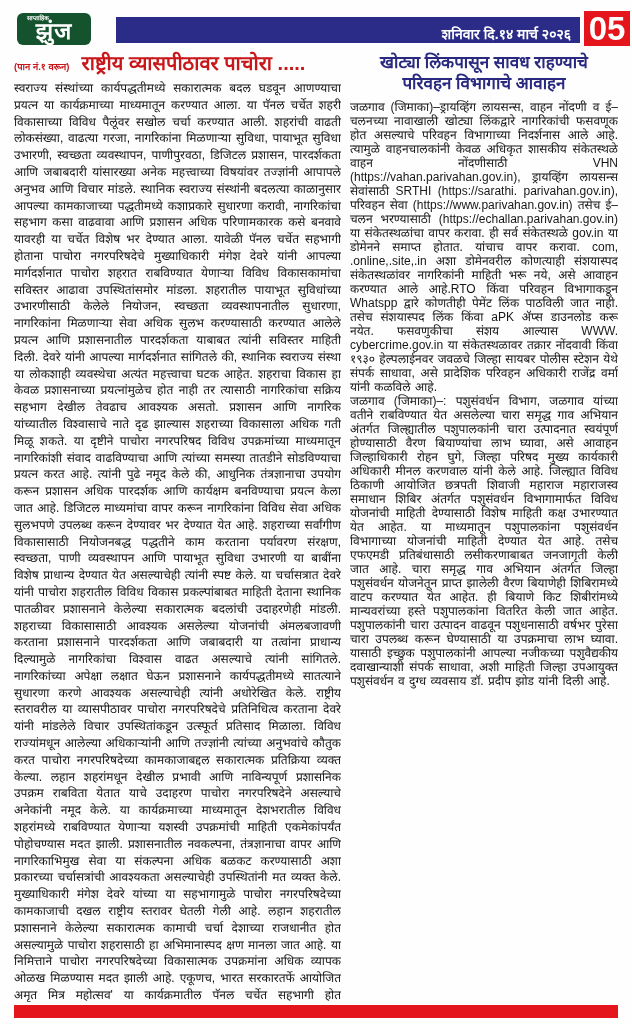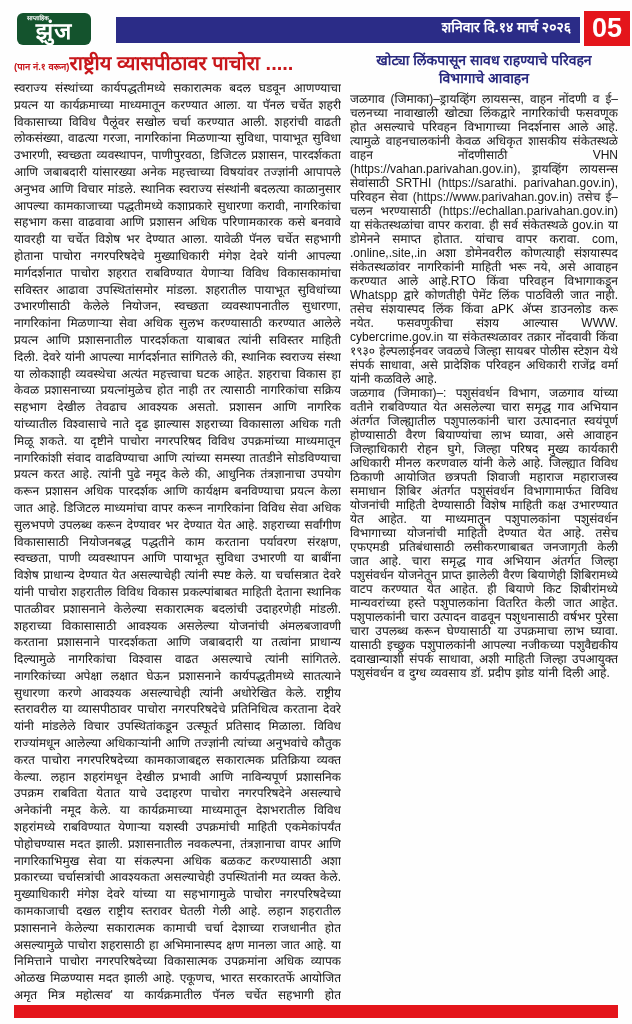--- a/index.html
+++ b/index.html
@@ -9,38 +9,38 @@
   .page { position:relative; width:632px; height:1024px; background:#fefefe; }
 
   
   .header { position:absolute; top:0; left:0; right:0; height:50px; }
   .logo-box { position:absolute; left:17px; top:13px; width:74px; height:32px;
               background:#14532d; border-radius:6px; display:flex; align-items:flex-end;
               justify-content:center; padding-bottom:2px; }
   .logo-tagline { position:absolute; top:1px; left:10px; font-size:6px; color:#ffffff; font-weight:bold; }
   .logo-title { color:#ffffff; font-weight:bold; font-size:23px; line-height:1; letter-spacing:1px; }
   .date-bar { position:absolute; left:116px; top:17px; right:52px; height:26px;
-              background:#2b2c87; display:flex; align-items:flex-start; justify-content:flex-end;
+              background:#2b2c87; display:flex; align-items:flex-end; justify-content:flex-end;
               padding-right:9px; }
   .date-text { color:#ffffff; font-size:14px; font-weight:bold; }
   .page-num-box { position:absolute; right:2px; top:11px; width:46px; height:35px;
                   background:#e4151b; display:flex; align-items:center; justify-content:center; }
-  .page-num { color:#ffffff; font-size:27px; font-weight:bold; line-height:1; }
+  .page-num { color:#ffffff; font-size:33px; font-weight:bold; line-height:1; }
 
   
   .columns { position:absolute; top:50px; left:14px; right:14px; height:952px;
              display:flex; gap:9px; overflow:hidden; }
   .col-left { width:327px; overflow:hidden; }
   .col-right { flex:1; overflow:hidden; }
 
-  .headline-row { display:flex; align-items:baseline; gap:0; margin:2px 0 6px 0; }
+  .headline-row { display:flex; align-items:baseline; gap:12px; margin:2px 0 6px 0; }
   .cont-note { color:#c8171b; font-size:9.5px; font-weight:bold; white-space:nowrap; }
   .headline-red-main { color:#c8171b; font-size:20px; font-weight:bold; line-height:1.1; white-space:nowrap; }
 
-  .headline-blue { color:#29297f; font-size:14px; font-weight:bold; text-align:center;
+  .headline-blue { color:#29297f; font-size:17px; font-weight:bold; text-align:center;
                    line-height:1.25; margin:2px 4px 5px 4px; }
   .headline-red-sub { color:#d31418; font-size:17.5px; font-weight:bold; text-align:center;
                       line-height:1.3; margin:7px 0 5px 0; }
 
   .body-text { font-size:12px; line-height:16.8px; text-align:justify; color:#161616;
                word-spacing:1px; }
   .col-right .body-text { line-height:14px; }
 
   
   .bottom-rule { position:absolute; left:14px; right:14px; bottom:6px; height:13px; background:#e4151b; }

